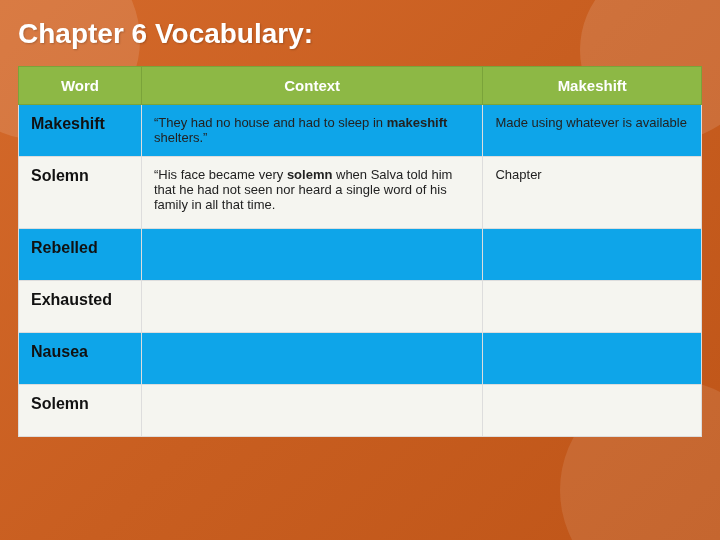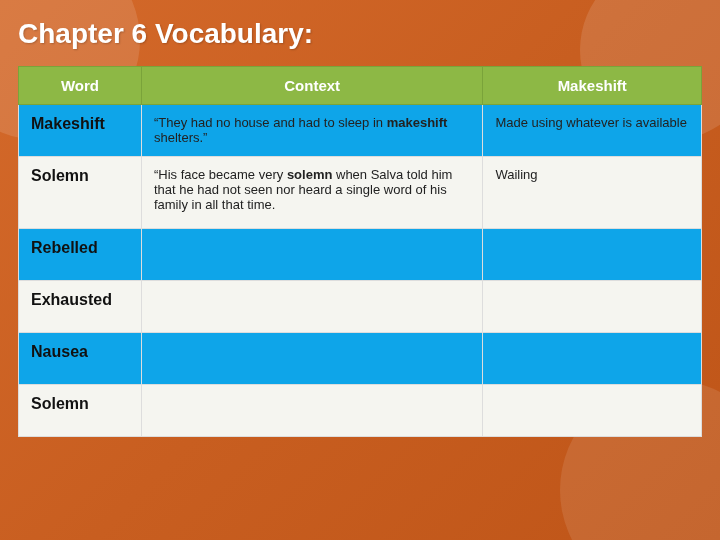--- a/index.html
+++ b/index.html
@@ -134,21 +134,21 @@
     </thead>
     <tbody id="table-body">
     <tr>
           <td class="col-word word-cell">Makeshift</td>
           <td class="col-context">“They had no house and had to sleep in <strong>makeshift</strong> shelters.”</td>
           <td class="col-def">Made using whatever is available</td>
         </tr>
         <tr class="tall">
           <td class="col-word word-cell">Solemn</td>
           <td class="col-context">“His face became very <strong>solemn</strong> when Salva told him that he had not seen nor heard a single word of his family in all that time.</td>
-          <td class="col-def">Wailing</td>
+          <td class="col-def">Chapter</td>
         </tr>
         <tr>
           <td class="col-word word-cell">Rebelled</td>
           <td class="col-context"></td>
           <td class="col-def"></td>
         </tr>
         <tr>
           <td class="col-word word-cell">Exhausted</td>
           <td class="col-context"></td>
           <td class="col-def"></td>

